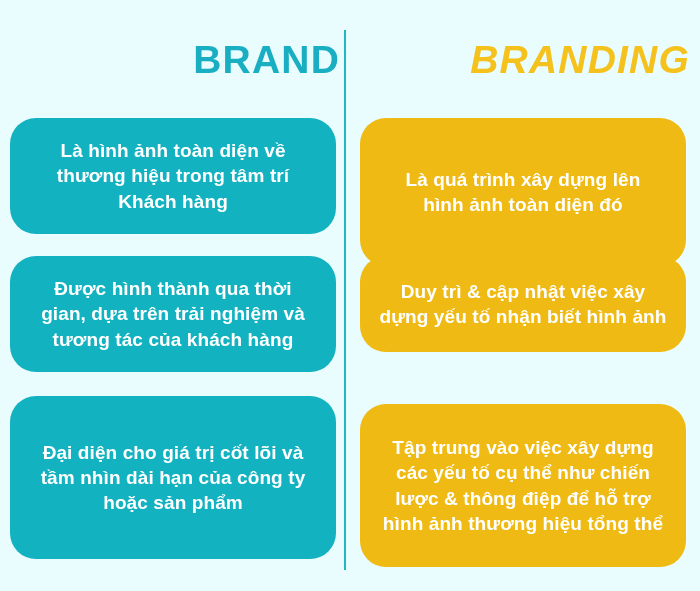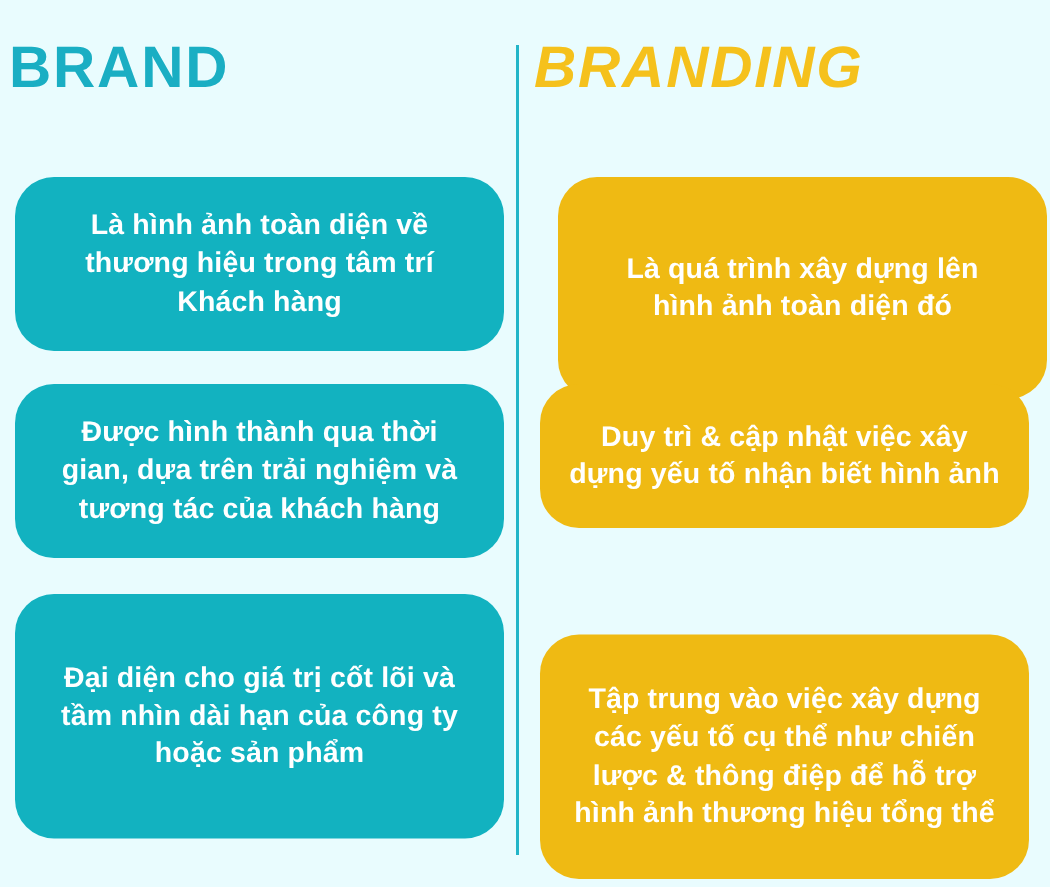--- a/index.html
+++ b/index.html
@@ -39,24 +39,24 @@
     width: 340px;
     height: 591px;
     box-sizing: border-box;
   }
   .column.left  { left: 6px; }
   .column.right { left: 356px; }
 
   
   .col-heading {
     position: absolute;
-    top: 26px;
+    top: 40px;
     left: 0;
     width: 334px;
-    text-align: left;
+    text-align: right;
     font-size: 39px;
     font-weight: bold;
     letter-spacing: 1.2px;
     line-height: 1;
     white-space: nowrap;
   }
   .col-heading.brand-heading    { color: #1aaec3; }
   .col-heading.branding-heading { color: #f5c11c; font-style: italic; }
 
   
@@ -83,23 +83,23 @@
     letter-spacing: 0.1px;
     white-space: pre-line;
   }
 
   
   .l1 { top: 118px; height: 116px; }
   .l2 { top: 256px; height: 116px; }
   .l3 { top: 396px; height: 163px; }
 
   
-  .r1 { top: 118px; height: 148px; margin-left: 12px; }
+  .r1 { top: 118px; height: 148px; }
   .r2 { top: 256px; height: 96px; }
-  .r3 { top: 423px; height: 163px; }
+  .r3 { top: 404px; height: 163px; }
 </style>
 </head>
 <body>
 
 <div id="infographic">
 
   <div class="divider"></div>
 
   <div class="column left">
     <div class="col-heading brand-heading">BRAND</div>

